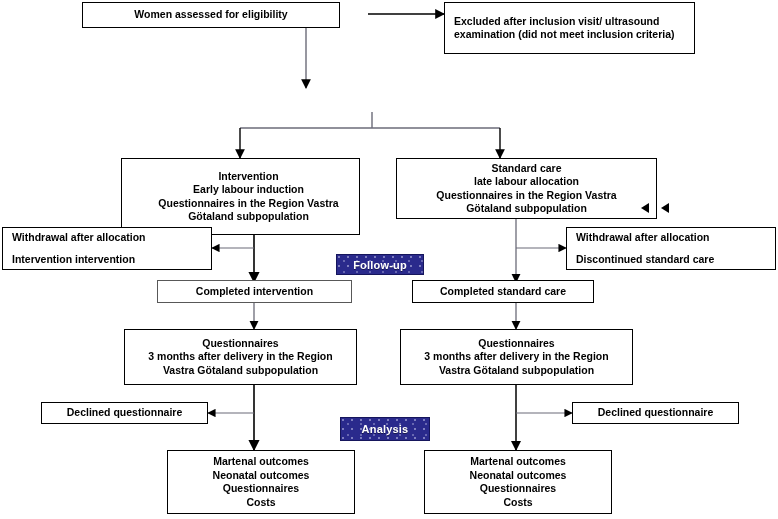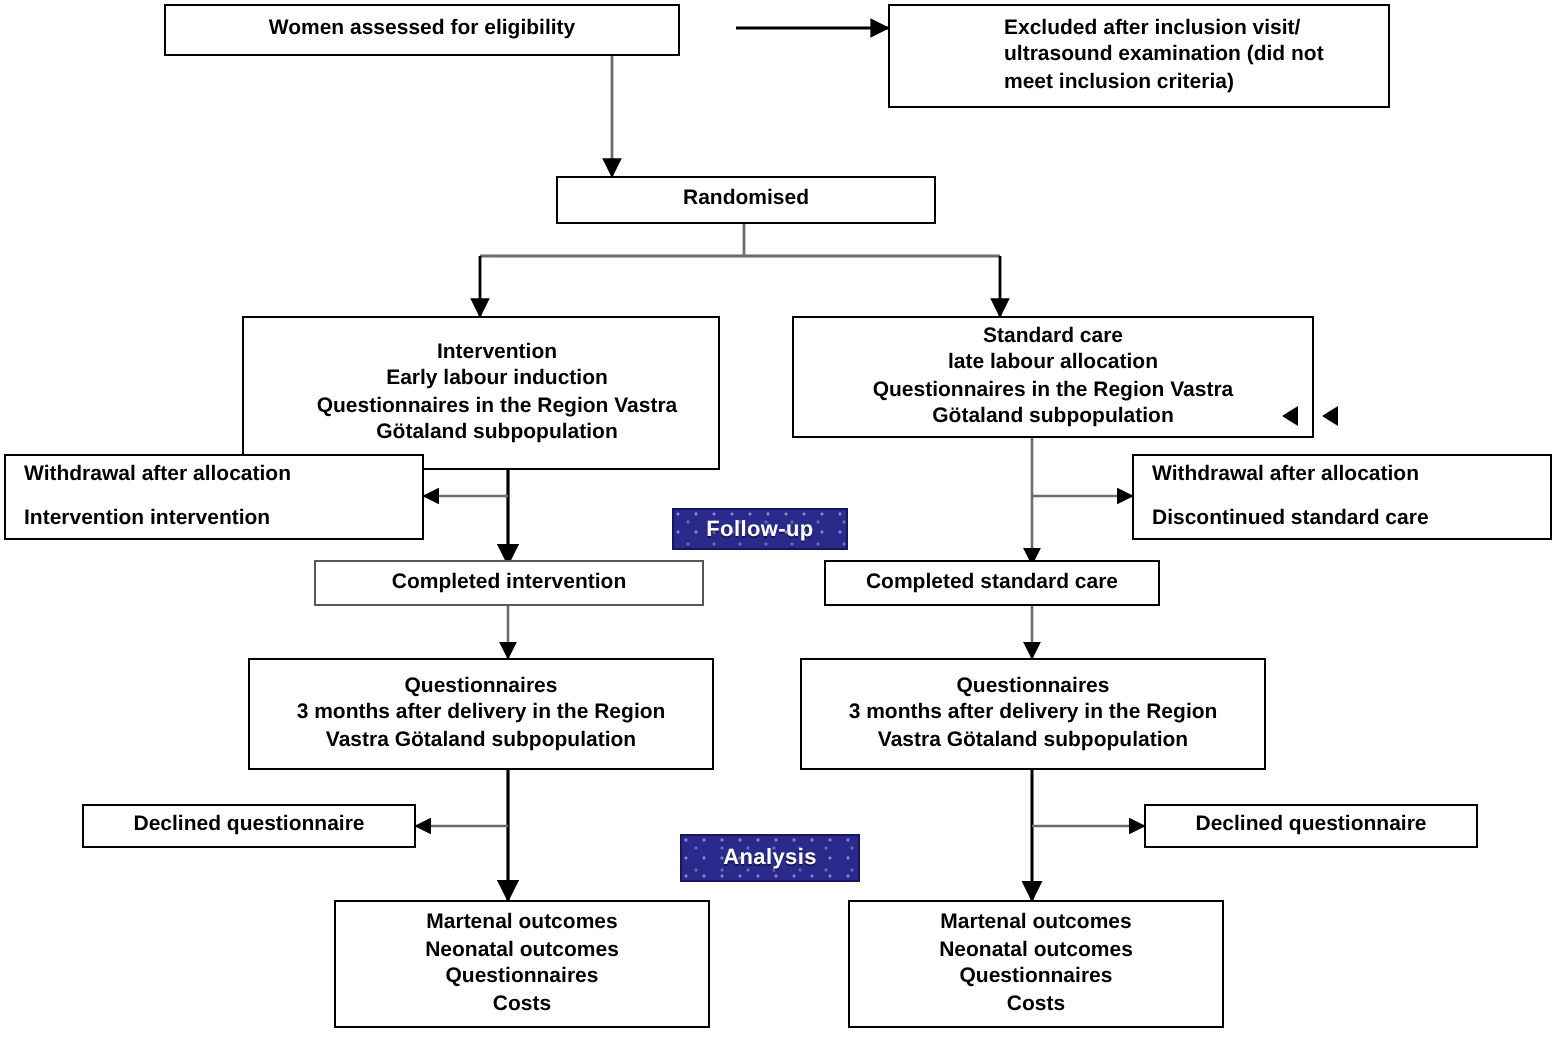--- a/index.html
+++ b/index.html
@@ -46,21 +46,20 @@
     align-items: flex-start;
     text-align: left;
     padding-left: 9px;
   }
   .node .ln {
     display: block;
     white-space: nowrap;
   }
   .node.wrap .ln {
     white-space: normal;
-    margin-left: 48px;
   }
   .banner {
     position: absolute;
     box-sizing: border-box;
     background: #2a2a8c;
     border: 1.2px solid #16165c;
     color: #ffffff;
     font-weight: bold;
     font-size: 11px;
     letter-spacing: 0.2px;
@@ -130,23 +129,20 @@
   </svg>
 
   <div class="node" style="left:82px; top:2px; width:258px; height:26px;">
     <span class="ln">Women assessed for eligibility</span>
   </div>
 
   <div class="node wrap leftalign" style="left:444px; top:2px; width:251px; height:52px; padding-right:7px; justify-content:center;">
     <span class="ln">Excluded after  inclusion visit/ ultrasound examination (did not meet inclusion criteria)</span>
   </div>
 
-  <div class="node" style="left:278px; top:88px; width:190px; height:24px;">
-    <span class="ln">Randomised</span>
-  </div>
 
 
   <div class="node" style="left:121px; top:158px; width:239px; height:77px;padding-left:16px;">
     <span class="ln">Intervention</span>
     <span class="ln">Early labour induction</span>
     <span class="ln">Questionnaires in the Region Vastra</span>
     <span class="ln">Götaland subpopulation</span>
   </div>
 
   <div class="node" style="left:396px; top:158px; width:261px; height:61px;">
@@ -170,21 +166,21 @@
   </div>
 
   <div class="banner" style="left:336px; top:254px; width:88px; height:21px;">
     <span>Follow-up</span>
   </div>
 
   <div class="node thin" style="left:157px; top:280px; width:195px; height:23px;">
     <span class="ln">Completed intervention</span>
   </div>
 
-  <div class="node" style="left:412px; top:280px; width:168px; height:23px;">
+  <div class="node" style="left:412px; top:280px; width:182px; height:23px;">
     <span class="ln">Completed standard care</span>
   </div>
 
   <div class="node" style="left:124px; top:329px; width:233px; height:56px;">
     <span class="ln">Questionnaires</span>
     <span class="ln">3 months after delivery in the Region</span>
     <span class="ln">Vastra Götaland subpopulation</span>
   </div>
 
   <div class="node" style="left:400px; top:329px; width:233px; height:56px;">

